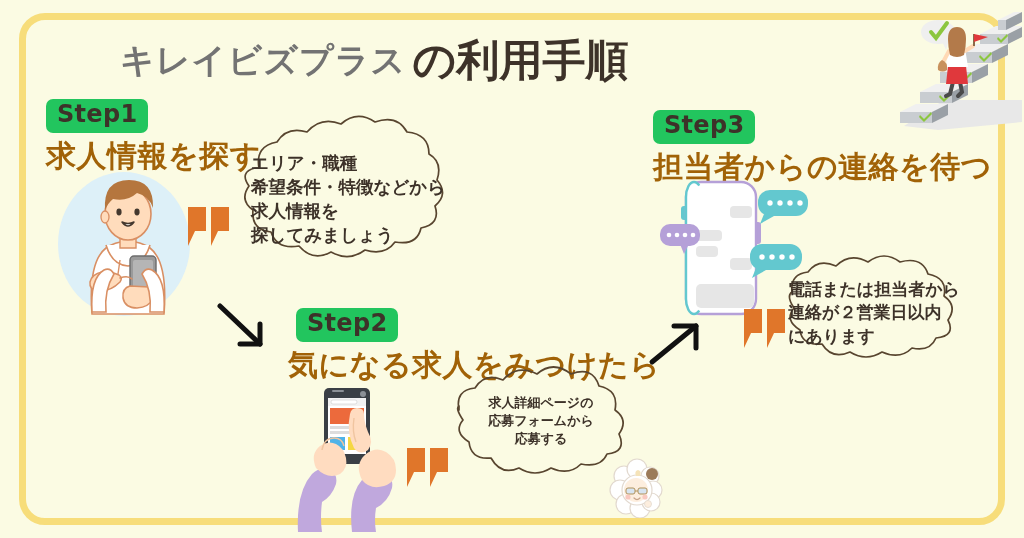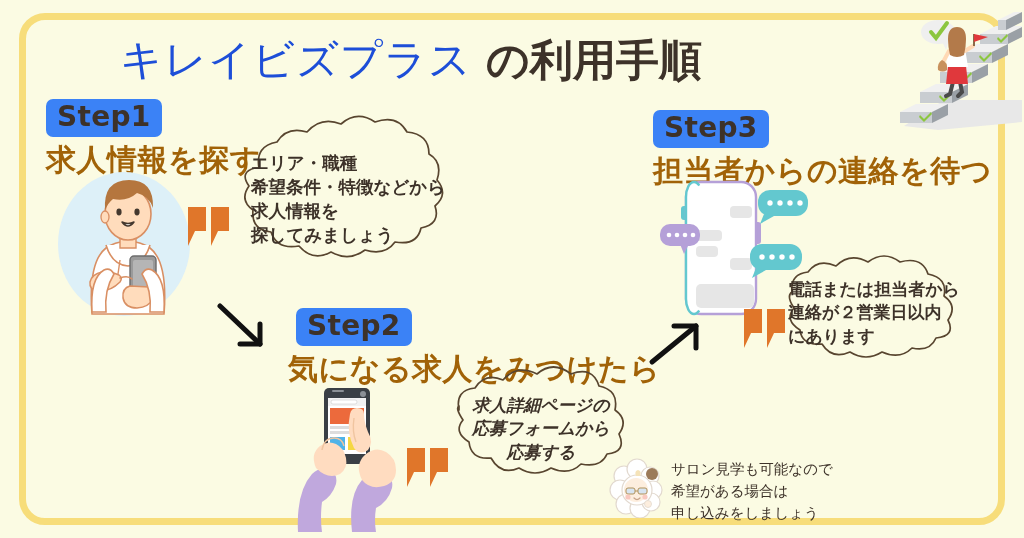--- a/index.html
+++ b/index.html
@@ -33,40 +33,40 @@
     position: absolute;
     left: 120px;
     top: 24px;
     width: 790px;
     height: 72px;
     display: flex;
     align-items: center;
     white-space: nowrap;
   }
   .title-main {
-    font-size: 42px;
-    font-weight: 400;
-    color: #1d4ed8;
+    font-size: 34px;
+    font-weight: 700;
+    color: #737373;
     letter-spacing: 1px;
     line-height: 1;
   }
   .title-sub {
     font-size: 43px;
     font-weight: 700;
     color: #3d3229;
-    margin-left: 14px;
+    margin-left: 6px;
     line-height: 1;
   }
 
   
   .step-badge {
     display: inline-block;
-    background: #3b82f6;
+    background: #22c55e;
     color: #3d3229;
-    font-size: 28px;
+    font-size: 24px;
     font-weight: 700;
     padding: 2px 11px 4px 11px;
     border-radius: 7px;
     line-height: 1.15;
     letter-spacing: 0.3px;
   }
   .step-heading {
     font-size: 30px;
     font-weight: 700;
     color: #a16207;
@@ -91,21 +91,21 @@
     font-weight: 700;
     line-height: 1.38;
     white-space: nowrap;
   }
   .cloud-line { display: block; }
 
   #cloud1 { left: 225px; top: 132px; width: 240px; height: 152px; }
   #cloud1 .cloud-text { left: 26px; top: 19px; font-size: 17.5px; }
 
   #cloud2 { left: 427px; top: 378px; width: 228px; height: 128px; }
-  #cloud2 .cloud-text { left: 24px; top: 16px; font-size: 17px; text-align: center; width: 180px; font-style: italic; }
+  #cloud2 .cloud-text { left: 24px; top: 16px; font-size: 13px; text-align: center; width: 180px; }
 
   #cloud3 { left: 762px; top: 264px; width: 232px; height: 114px; }
   #cloud3 .cloud-text { left: 26px; top: 14px; font-size: 17px; text-align: left; width: 182px; }
 
   
   .quote-mark {
     position: absolute;
     width: 44px;
     height: 42px;
   }
@@ -457,19 +457,14 @@
       <circle cx="39" cy="41" r="2.6" fill="#f9c9c0"></circle>
 
       <path d="M28 42 q3 3 6 0" fill="none" stroke="#c8a48a" stroke-width="1.2" stroke-linecap="round"></path>
 
       <path d="M30 20 q-2 -5 2 -6 q4 1 2 6" fill="#f5e3b8"></path>
 
       <circle cx="42" cy="48" r="3.5" fill="#fdeede" stroke="#e2d9cf" stroke-width="0.8"></circle>
     </svg>
   </div>
 
-  <div id="footnote">
-    <span class="cloud-line">サロン見学も可能なので</span>
-    <span class="cloud-line">希望がある場合は</span>
-    <span class="cloud-line">申し込みをしましょう</span>
-  </div>
 
 </div>
 
 </body></html>

